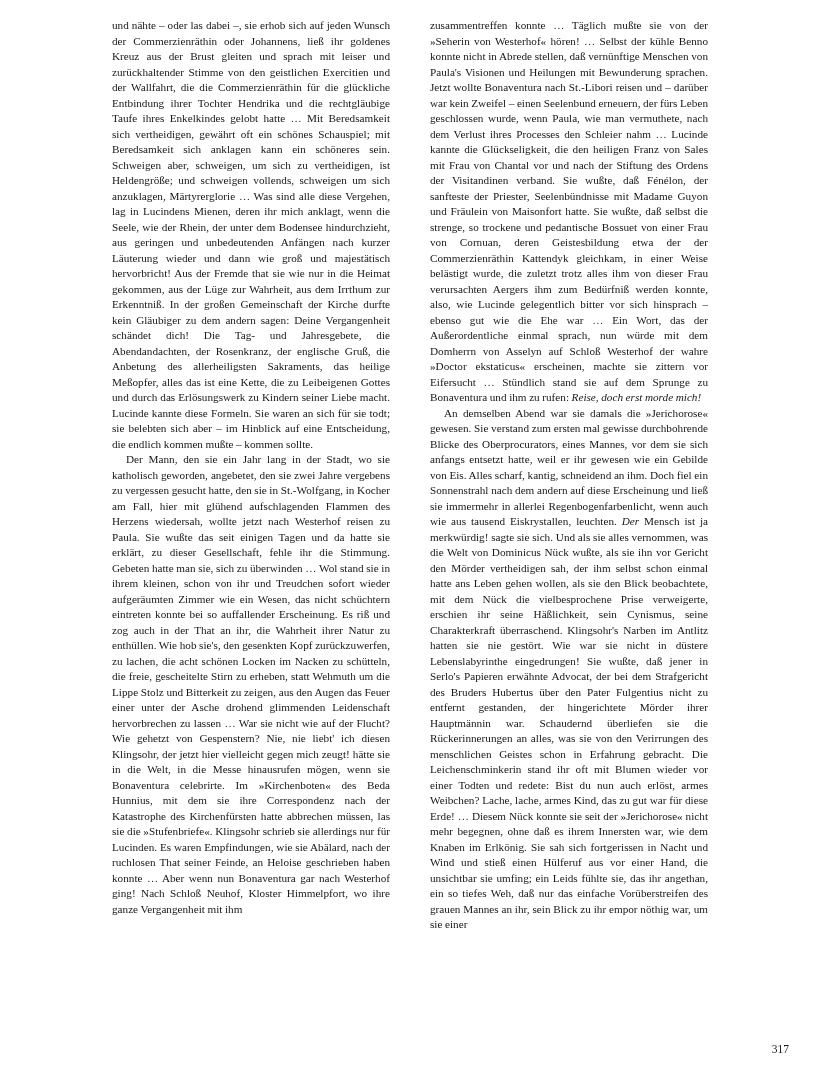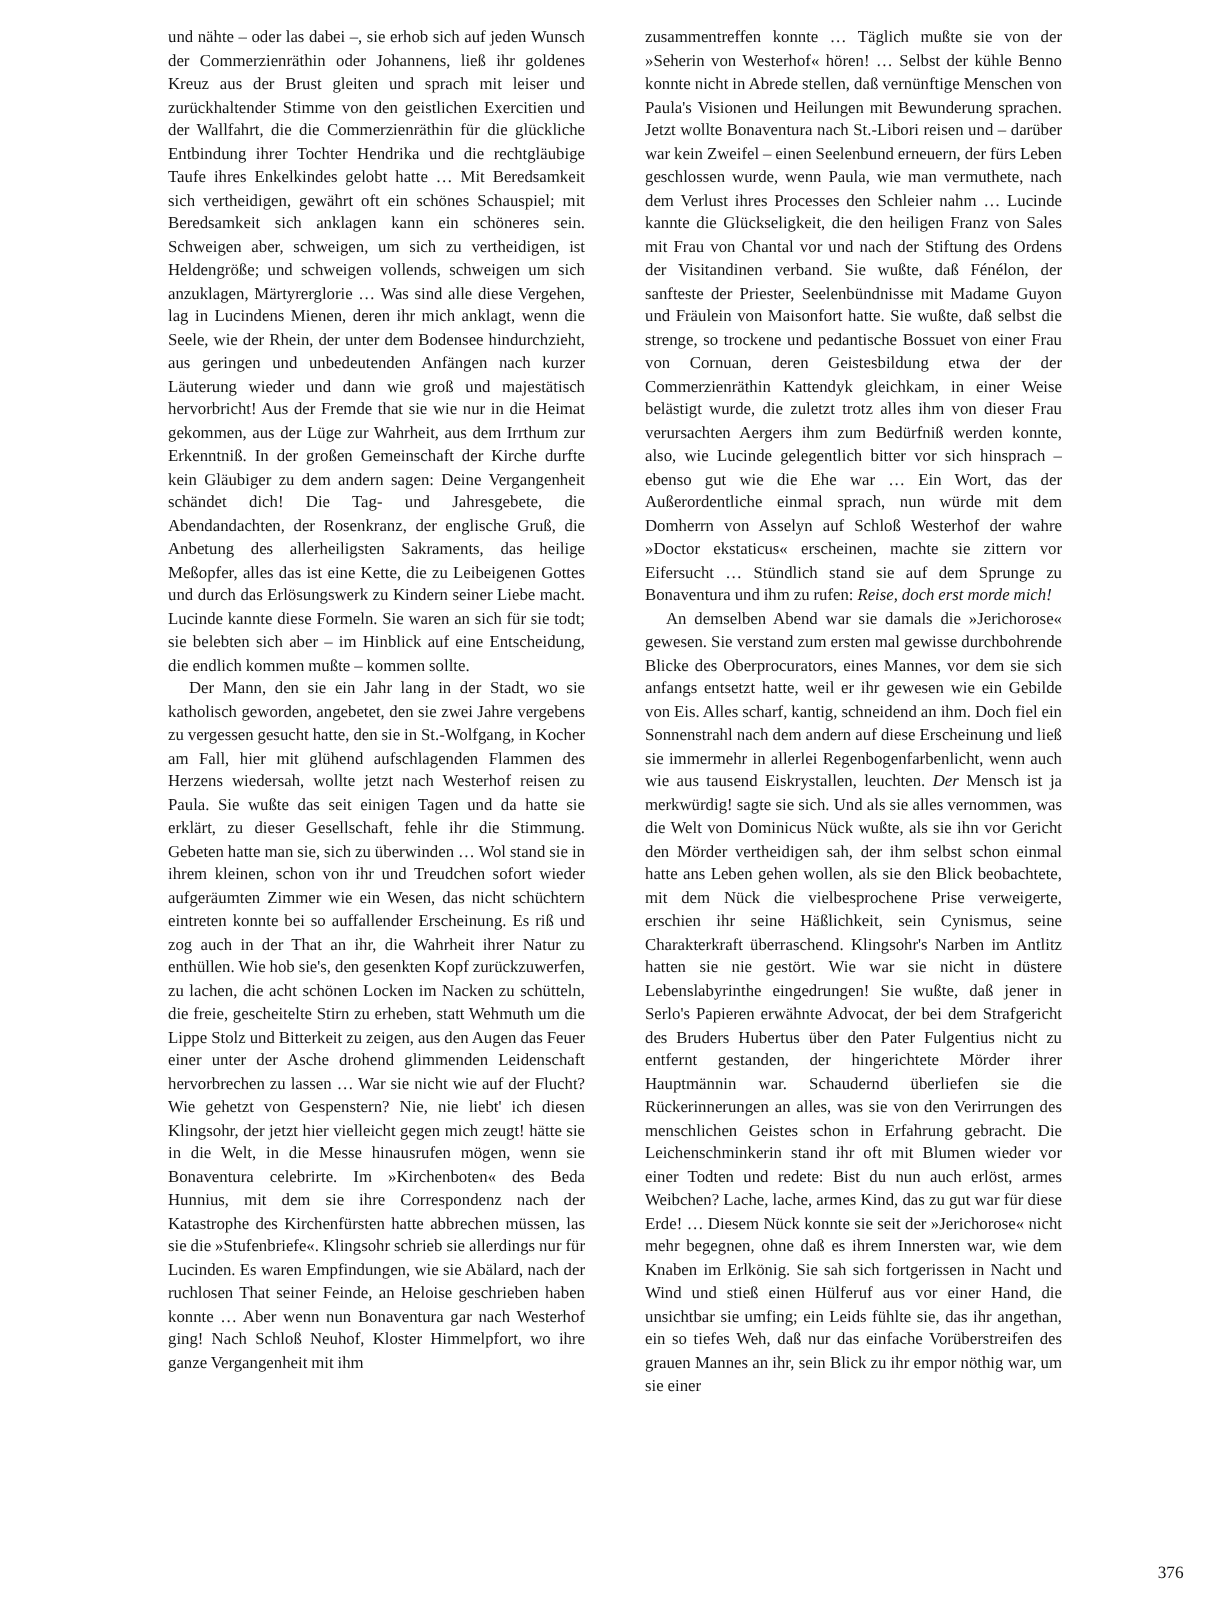--- a/index.html
+++ b/index.html
@@ -59,14 +59,14 @@
   <div class="text-columns">
     <div class="column">
         <p class="para"><span>und nähte – oder las dabei –, sie erhob sich auf jeden Wunsch der Commerzienräthin oder Johannens, ließ ihr goldenes Kreuz aus der Brust gleiten und sprach mit leiser und zurückhaltender Stimme von den geistlichen Exercitien und der Wallfahrt, die die Commerzienräthin für die glückliche Entbindung ihrer Tochter Hendrika und die rechtgläubige Taufe ihres Enkelkindes gelobt hatte … Mit Beredsamkeit sich vertheidigen, gewährt oft ein schönes Schauspiel; mit Beredsamkeit sich anklagen kann ein schöneres sein. Schweigen aber, schweigen, um sich zu vertheidigen, ist Heldengröße; und schweigen vollends, schweigen um sich anzuklagen, Märtyrerglorie … Was sind alle diese Vergehen, lag in Lucindens Mienen, deren ihr mich anklagt, wenn die Seele, wie der Rhein, der unter dem Bodensee hindurchzieht, aus geringen und unbedeutenden Anfängen nach kurzer Läuterung wieder und dann wie groß und majestätisch hervorbricht! Aus der Fremde that sie wie nur in die Heimat gekommen, aus der Lüge zur Wahrheit, aus dem Irrthum zur Erkenntniß. In der großen Gemeinschaft der Kirche durfte kein Gläubiger zu dem andern sagen: Deine Vergangenheit schändet dich! Die Tag- und Jahresgebete, die Abendandachten, der Rosenkranz, der englische Gruß, die Anbetung des allerheiligsten Sakraments, das heilige Meßopfer, alles das ist eine Kette, die zu Leibeigenen Gottes und durch das Erlösungswerk zu Kindern seiner Liebe macht. Lucinde kannte diese Formeln. Sie waren an sich für sie todt; sie belebten sich aber – im Hinblick auf eine Entscheidung, die endlich kommen mußte – kommen sollte.</span></p>
         <p class="para indent"><span>Der Mann, den sie ein Jahr lang in der Stadt, wo sie katholisch geworden, angebetet, den sie zwei Jahre vergebens zu vergessen gesucht hatte, den sie in St.-Wolfgang, in Kocher am Fall, hier mit glühend aufschlagenden Flammen des Herzens wiedersah, wollte jetzt nach Westerhof reisen zu Paula. Sie wußte das seit einigen Tagen und da hatte sie erklärt, zu dieser Gesellschaft, fehle ihr die Stimmung. Gebeten hatte man sie, sich zu überwinden … Wol stand sie in ihrem kleinen, schon von ihr und Treudchen sofort wieder aufgeräumten Zimmer wie ein Wesen, das nicht schüchtern eintreten konnte bei so auffallender Erscheinung. Es riß und zog auch in der That an ihr, die Wahrheit ihrer Natur zu enthüllen. Wie hob sie's, den gesenkten Kopf zurückzuwerfen, zu lachen, die acht schönen Locken im Nacken zu schütteln, die freie, gescheitelte Stirn zu erheben, statt Wehmuth um die Lippe Stolz und Bitterkeit zu zeigen, aus den Augen das Feuer einer unter der Asche drohend glimmenden Leidenschaft hervorbrechen zu lassen … War sie nicht wie auf der Flucht? Wie gehetzt von Gespenstern? Nie, nie liebt' ich diesen Klingsohr, der jetzt hier vielleicht gegen mich zeugt! hätte sie in die Welt, in die Messe hinausrufen mögen, wenn sie Bonaventura celebrirte. Im »Kirchenboten« des Beda Hunnius, mit dem sie ihre Correspondenz nach der Katastrophe des Kirchenfürsten hatte abbrechen müssen, las sie die »Stufenbriefe«. Klingsohr schrieb sie allerdings nur für Lucinden. Es waren Empfindungen, wie sie Abälard, nach der ruchlosen That seiner Feinde, an Heloise geschrieben haben konnte … Aber wenn nun Bonaventura gar nach Westerhof ging! Nach Schloß Neuhof, Kloster Himmelpfort, wo ihre ganze Vergangenheit mit ihm</span></p>
       </div>
     <div class="column">
         <p class="para"><span>zusammentreffen konnte … Täglich mußte sie von der »Seherin von Westerhof« hören! … Selbst der kühle Benno konnte nicht in Abrede stellen, daß vernünftige Menschen von Paula's Visionen und Heilungen mit Bewunderung sprachen. Jetzt wollte Bonaventura nach St.-Libori reisen und – darüber war kein Zweifel – einen Seelenbund erneuern, der fürs Leben geschlossen wurde, wenn Paula, wie man vermuthete, nach dem Verlust ihres Processes den Schleier nahm … Lucinde kannte die Glückseligkeit, die den heiligen Franz von Sales mit Frau von Chantal vor und nach der Stiftung des Ordens der Visitandinen verband. Sie wußte, daß Fénélon, der sanfteste der Priester, Seelenbündnisse mit Madame Guyon und Fräulein von Maisonfort hatte. Sie wußte, daß selbst die strenge, so trockene und pedantische Bossuet von einer Frau von Cornuan, deren Geistesbildung etwa der der Commerzienräthin Kattendyk gleichkam, in einer Weise belästigt wurde, die zuletzt trotz alles ihm von dieser Frau verursachten Aergers ihm zum Bedürfniß werden konnte, also, wie Lucinde gelegentlich bitter vor sich hinsprach – ebenso gut wie die Ehe war … Ein Wort, das der Außerordentliche einmal sprach, nun würde mit dem Domherrn von Asselyn auf Schloß Westerhof der wahre »Doctor ekstaticus« erscheinen, machte sie zittern vor Eifersucht … Stündlich stand sie auf dem Sprunge zu Bonaventura und ihm zu rufen: </span><em>Reise, doch erst morde mich!</em></p>
         <p class="para indent"><span>An demselben Abend war sie damals die »Jerichorose« gewesen. Sie verstand zum ersten mal gewisse durchbohrende Blicke des Oberprocurators, eines Mannes, vor dem sie sich anfangs entsetzt hatte, weil er ihr gewesen wie ein Gebilde von Eis. Alles scharf, kantig, schneidend an ihm. Doch fiel ein Sonnenstrahl nach dem andern auf diese Erscheinung und ließ sie immermehr in allerlei Regenbogenfarbenlicht, wenn auch wie aus tausend Eiskrystallen, leuchten. </span><em>Der</em><span> Mensch ist ja merkwürdig! sagte sie sich. Und als sie alles vernommen, was die Welt von Dominicus Nück wußte, als sie ihn vor Gericht den Mörder vertheidigen sah, der ihm selbst schon einmal hatte ans Leben gehen wollen, als sie den Blick beobachtete, mit dem Nück die vielbesprochene Prise verweigerte, erschien ihr seine Häßlichkeit, sein Cynismus, seine Charakterkraft überraschend. Klingsohr's Narben im Antlitz hatten sie nie gestört. Wie war sie nicht in düstere Lebenslabyrinthe eingedrungen! Sie wußte, daß jener in Serlo's Papieren erwähnte Advocat, der bei dem Strafgericht des Bruders Hubertus über den Pater Fulgentius nicht zu entfernt gestanden, der hingerichtete Mörder ihrer Hauptmännin war. Schaudernd überliefen sie die Rückerinnerungen an alles, was sie von den Verirrungen des menschlichen Geistes schon in Erfahrung gebracht. Die Leichenschminkerin stand ihr oft mit Blumen wieder vor einer Todten und redete: Bist du nun auch erlöst, armes Weibchen? Lache, lache, armes Kind, das zu gut war für diese Erde! … Diesem Nück konnte sie seit der »Jerichorose« nicht mehr begegnen, ohne daß es ihrem Innersten war, wie dem Knaben im Erlkönig. Sie sah sich fortgerissen in Nacht und Wind und stieß einen Hülferuf aus vor einer Hand, die unsichtbar sie umfing; ein Leids fühlte sie, das ihr angethan, ein so tiefes Weh, daß nur das einfache Vorüberstreifen des grauen Mannes an ihr, sein Blick zu ihr empor nöthig war, um sie einer</span></p>
       </div>
   </div>
-  <div class="page-number">376</div>
+  <div class="page-number">317</div>
 </div>
 
 </body></html>

